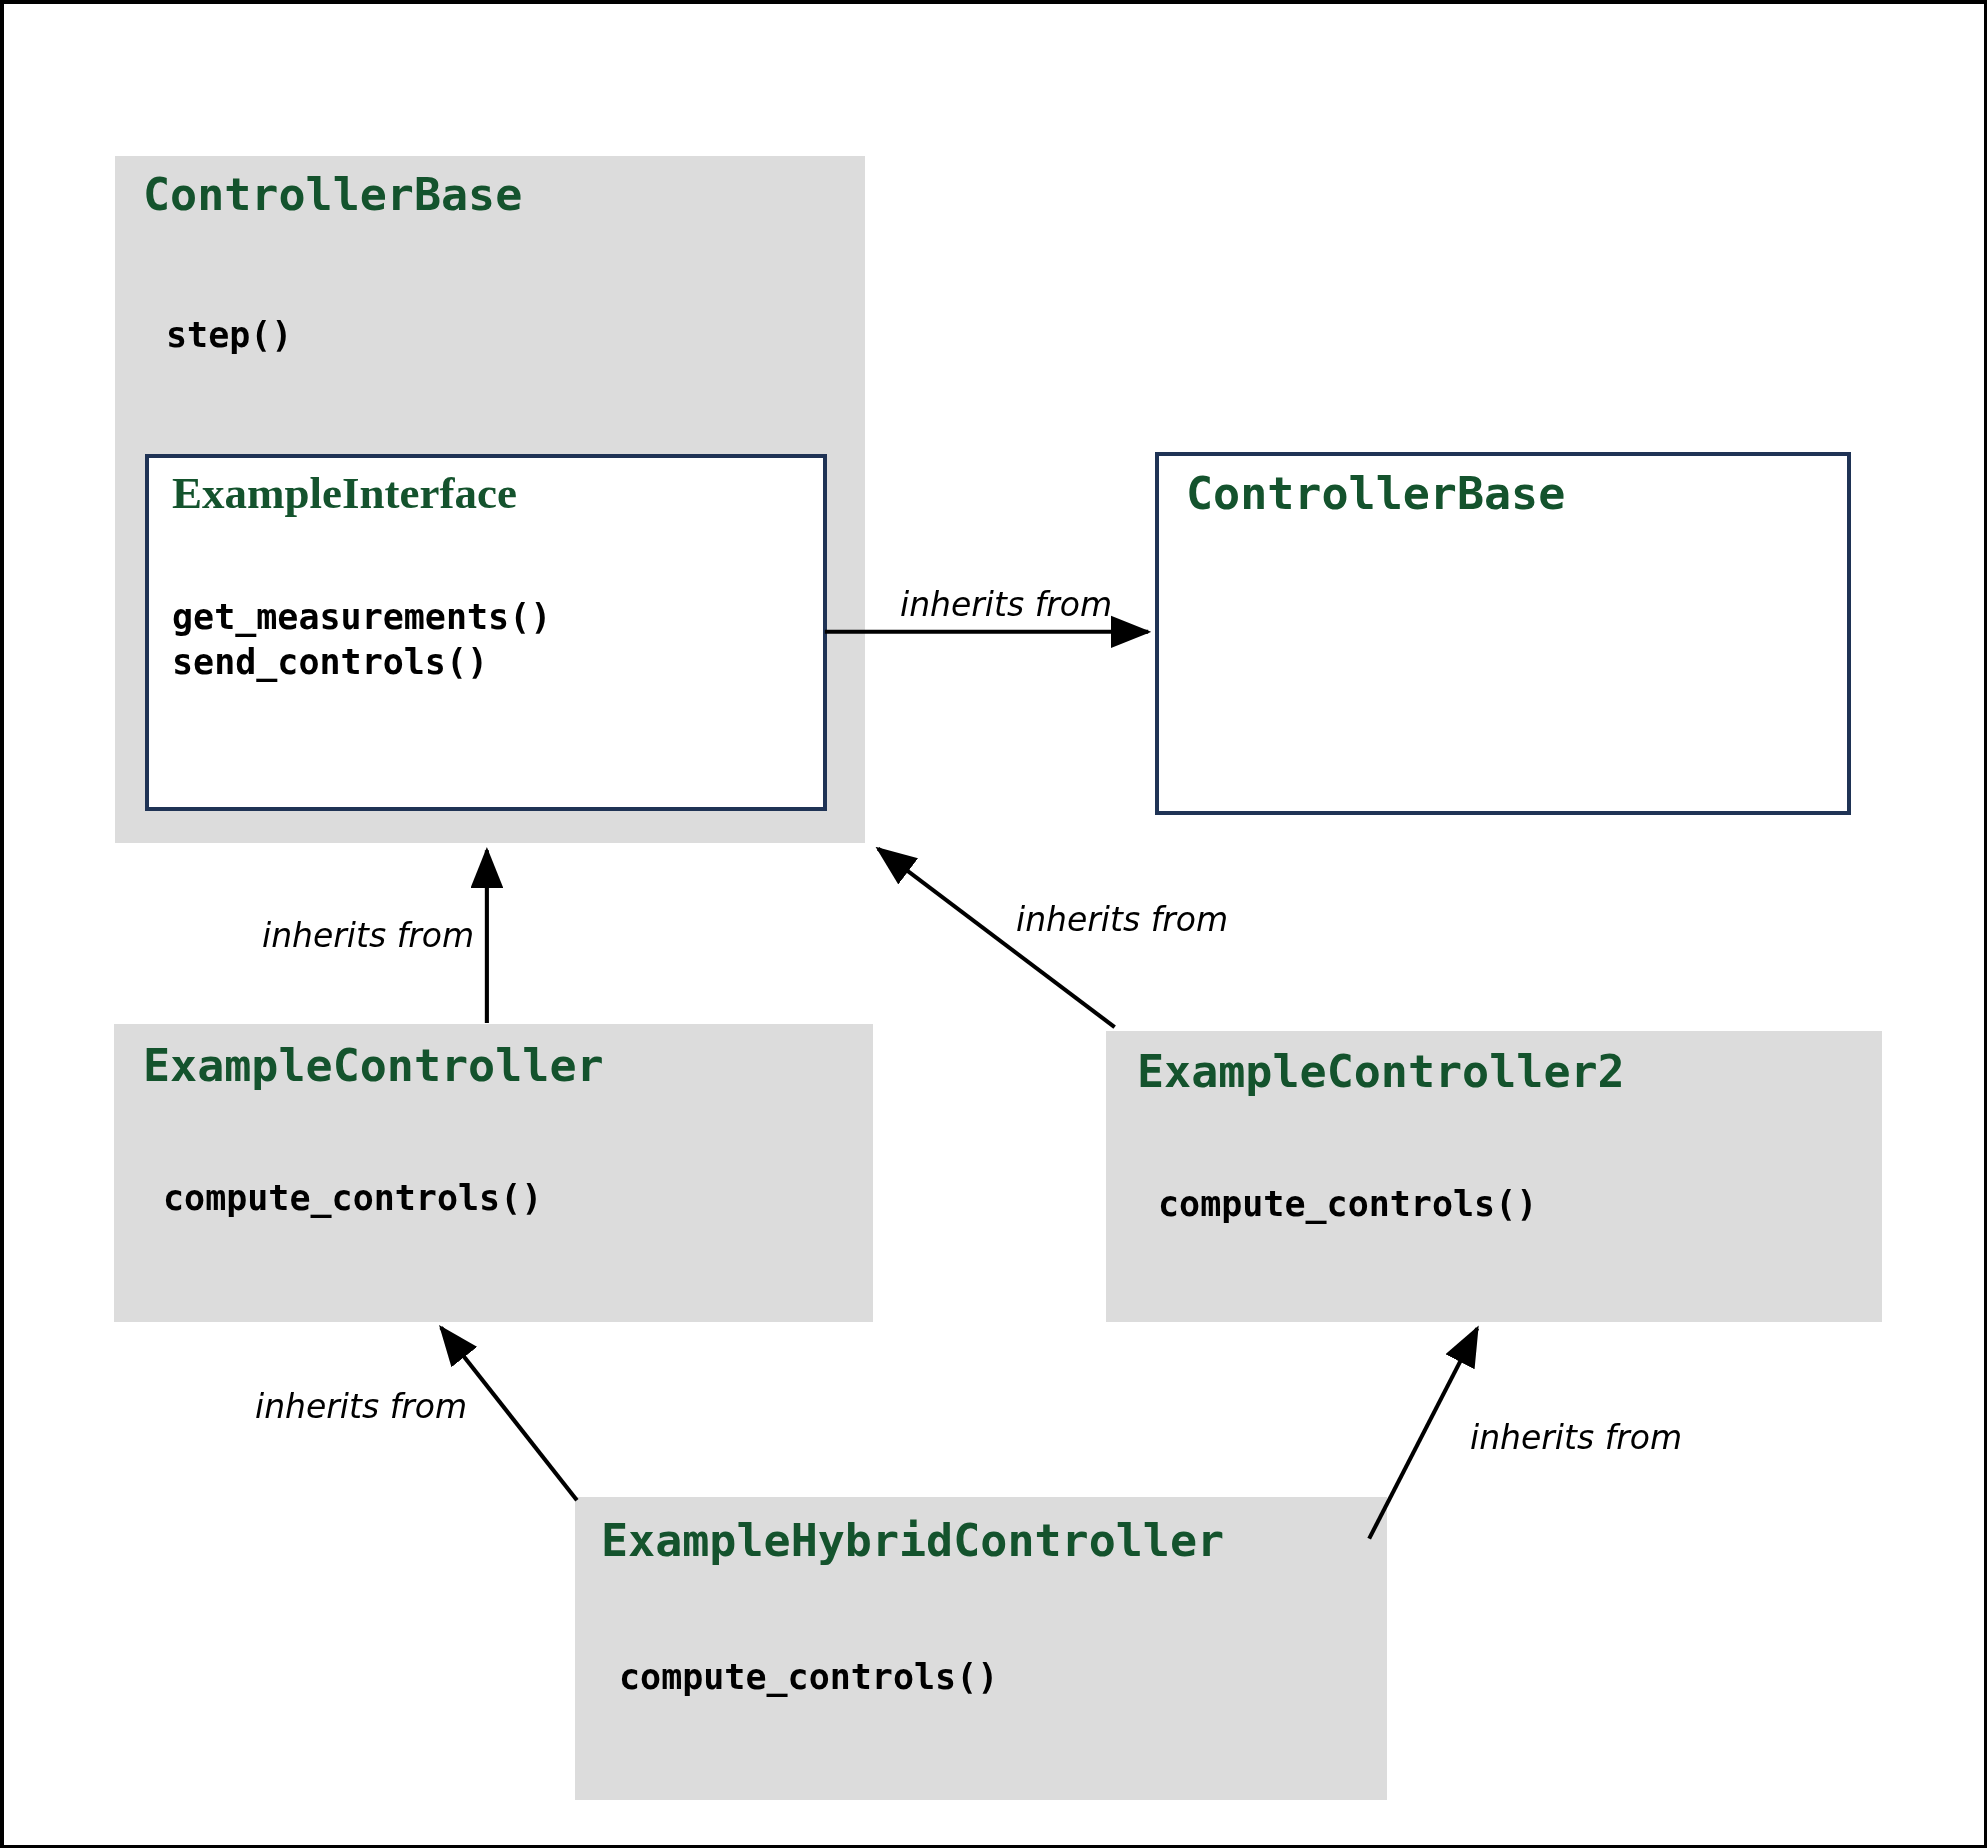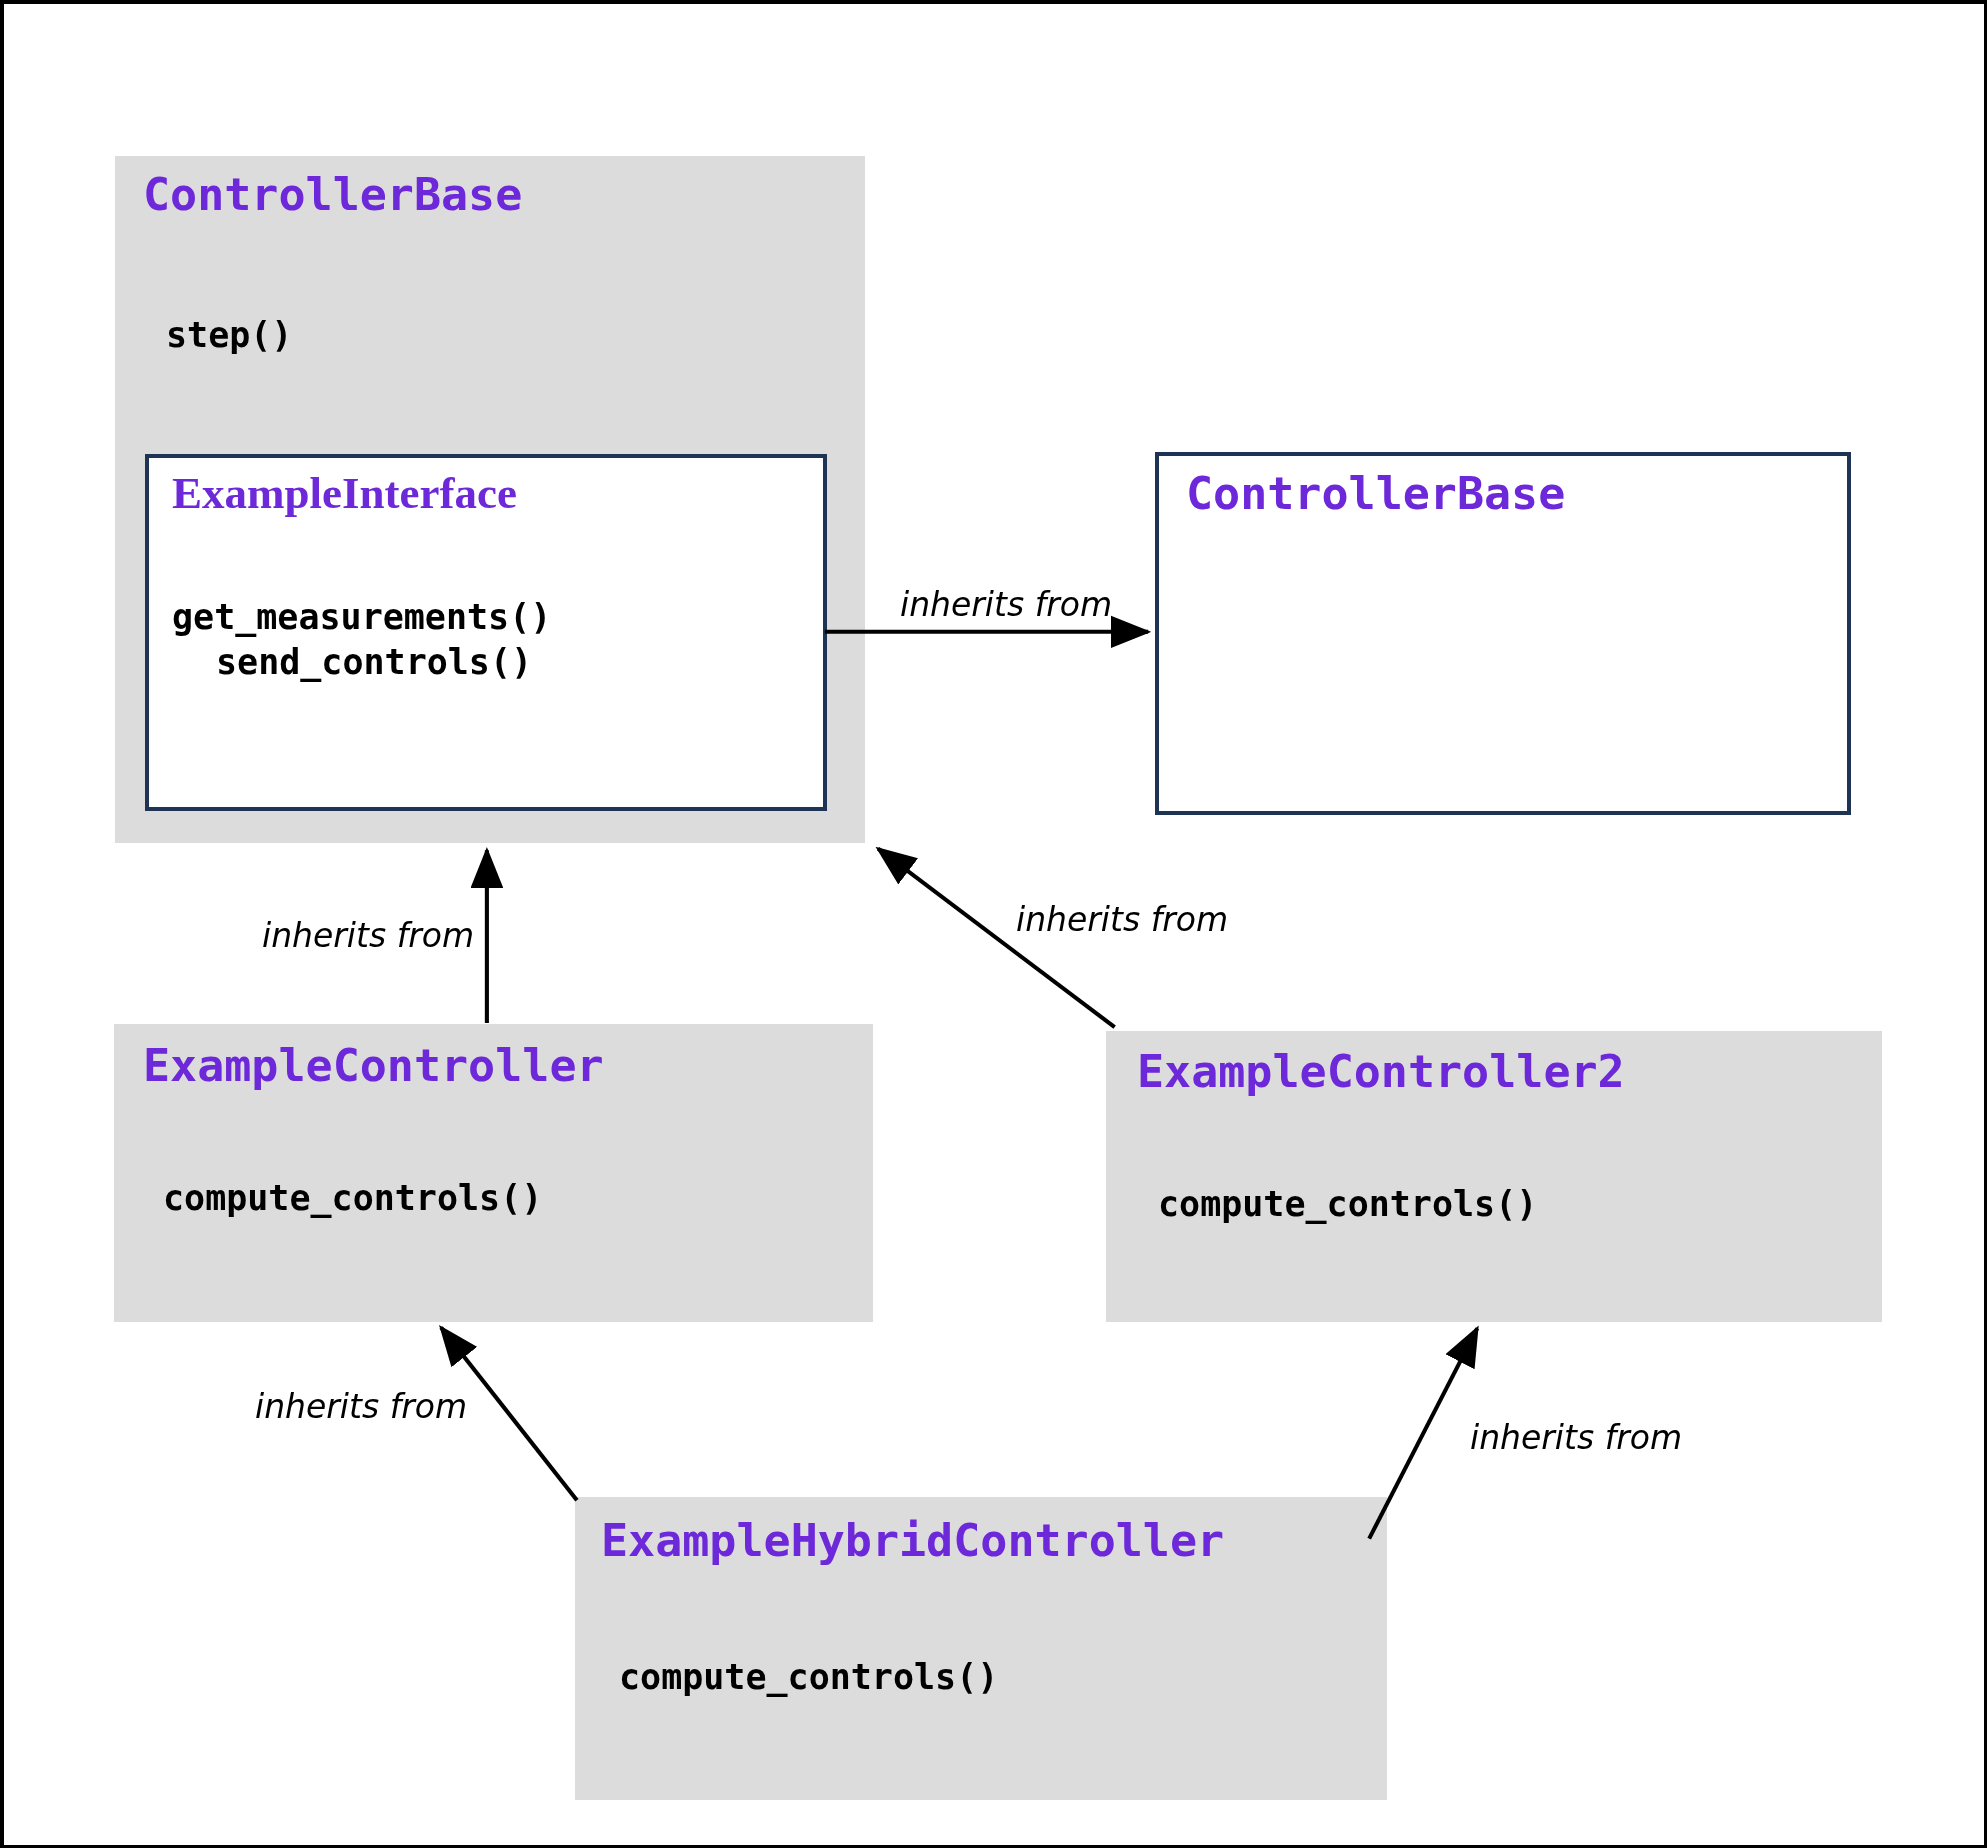--- a/index.html
+++ b/index.html
@@ -27,21 +27,21 @@
   }
   .box-outline {
     background: #ffffff;
     border: 4.1px solid #1f3355;
   }
   .class-title {
     position: absolute;
     font-family: "DejaVu Sans Mono", "Liberation Mono", monospace;
     font-weight: bold;
     font-size: 45px;
-    color: #6d28d9;
+    color: #14532d;
     white-space: nowrap;
     letter-spacing: 0px;
   }
   .class-method {
     position: absolute;
     font-family: "DejaVu Sans Mono", "Liberation Mono", monospace;
     font-weight: bold;
     font-size: 35px;
     color: #000000;
     white-space: nowrap;
@@ -73,21 +73,21 @@
   <div class="class-title" style="left:139px; top:164px;">ControllerBase</div>
 
   <div class="class-method" style="left:162px; top:311px;">step()</div>
 
   <div class="uml-box box-outline" style="left:141px; top:450px; width:682px; height:357px;"></div>
 
   <div class="class-title" style="left:168px; top:463px;font-family:Liberation Serif, serif;">ExampleInterface</div>
 
   <div class="class-method" style="left:168px; top:593px;">get_measurements()</div>
 
-  <div class="class-method" style="left:168px; top:638px;margin-left:44px;">send_controls()</div>
+  <div class="class-method" style="left:168px; top:638px;">send_controls()</div>
 
   <div class="uml-box box-outline" style="left:1151px; top:448px; width:696px; height:363px;"></div>
 
   <div class="class-title" style="left:1182px; top:463px;">ControllerBase</div>
 
   <div class="uml-box box-grey" style="left:110px; top:1020px; width:759px; height:298px;"></div>
 
   <div class="class-title" style="left:139px; top:1035px;">ExampleController</div>
 
   <div class="class-method" style="left:159px; top:1174px;">compute_controls()</div>

